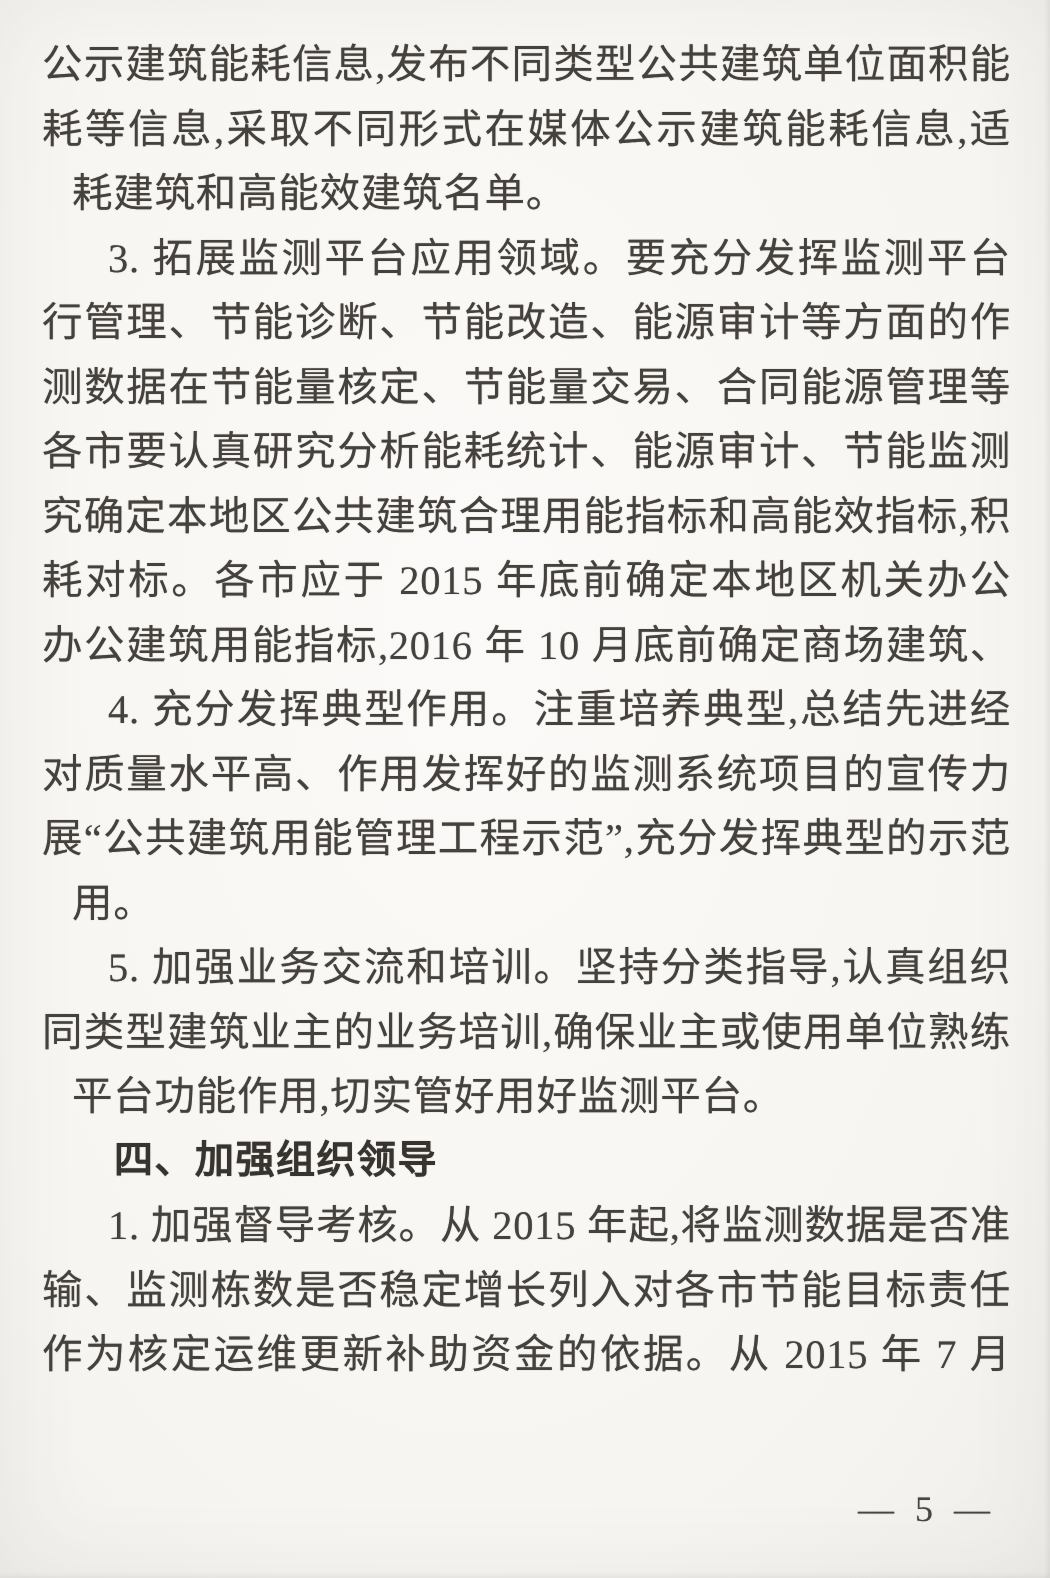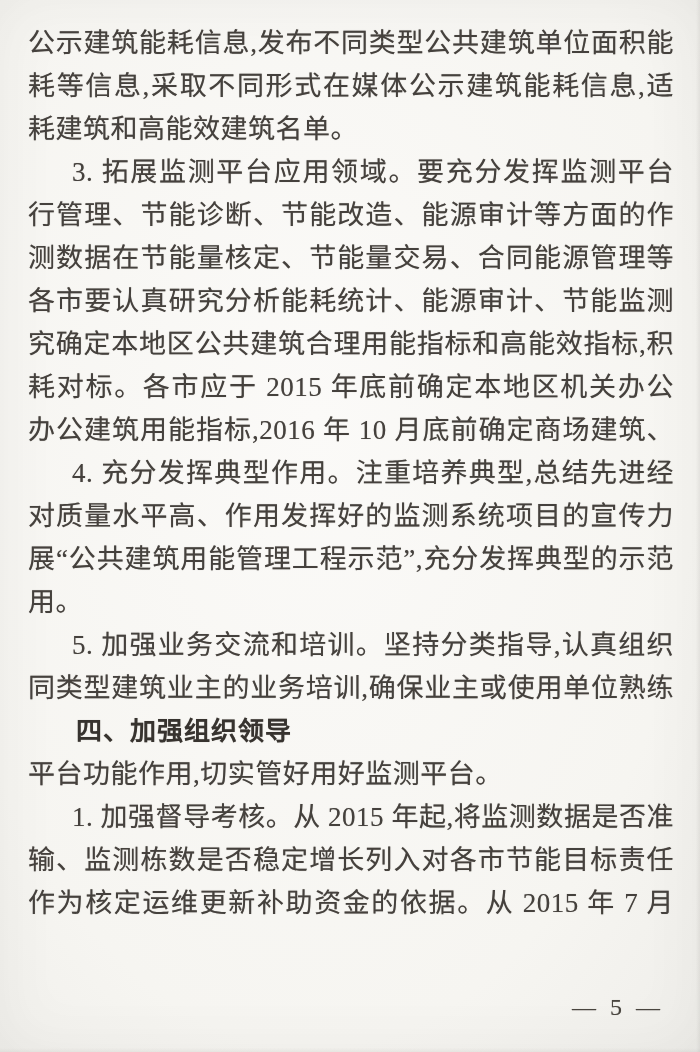--- a/index.html
+++ b/index.html
@@ -45,20 +45,21 @@
     color: #45413d;
     font-family: "Liberation Serif", "DejaVu Serif", serif;
     text-shadow: 0 0 0.7px rgba(80, 74, 68, 0.55);
     text-align: justify;
     text-align-last: justify;
     overflow: hidden;
     letter-spacing: 0.5px;
   }
   .line.end {
     text-align-last: left;
+    margin-left: 20px;
   }
   .line.full-indent {
     padding-left: 44px;
   }
   .line.heading {
     padding-left: 48px;
     text-align-last: left;
     font-family: "DejaVu Sans", "Liberation Sans", sans-serif;
     font-weight: bold;
     color: #37332f;
@@ -90,22 +91,22 @@
       <div class="line full">各市要认真研究分析能耗统计、能源审计、节能监测数据,加快研</div>
       <div class="line full">究确定本地区公共建筑合理用能指标和高能效指标,积极推进能</div>
       <div class="line full">耗对标。各市应于 2015 年底前确定本地区机关办公建筑和商业</div>
       <div class="line full">办公建筑用能指标,2016 年 10 月底前确定商场建筑、宾馆饭店建</div>
       <div class="line full-indent">4. 充分发挥典型作用。注重培养典型,总结先进经验,加大</div>
       <div class="line full">对质量水平高、作用发挥好的监测系统项目的宣传力度。组织开</div>
       <div class="line full">展“公共建筑用能管理工程示范”,充分发挥典型的示范带动作</div>
       <div class="line end">用。</div>
       <div class="line full-indent">5. 加强业务交流和培训。坚持分类指导,认真组织开展对不</div>
       <div class="line full">同类型建筑业主的业务培训,确保业主或使用单位熟练掌握监测</div>
+      <div class="line end">平台功能作用,切实管好用好监测平台。</div>
       <div class="line heading">四、加强组织领导</div>
-      <div class="line end">平台功能作用,切实管好用好监测平台。</div>
       <div class="line full-indent">1. 加强督导考核。从 2015 年起,将监测数据是否准确稳定传</div>
       <div class="line full">输、监测栋数是否稳定增长列入对各市节能目标责任考核内容,并</div>
       <div class="line full">作为核定运维更新补助资金的依据。从 2015 年 7 月起,将监测系</div>
     </div>
   <div class="page-number">— 5 —</div>
   <div class="scan-edge-right"></div>
   <div class="scan-edge-bottom"></div>
 </div>
 
 </body></html>

